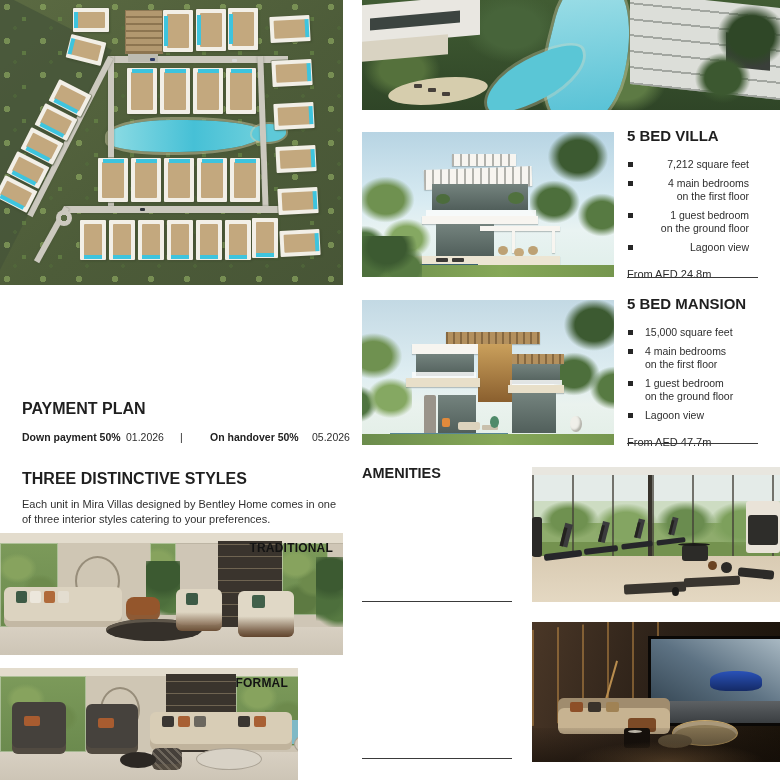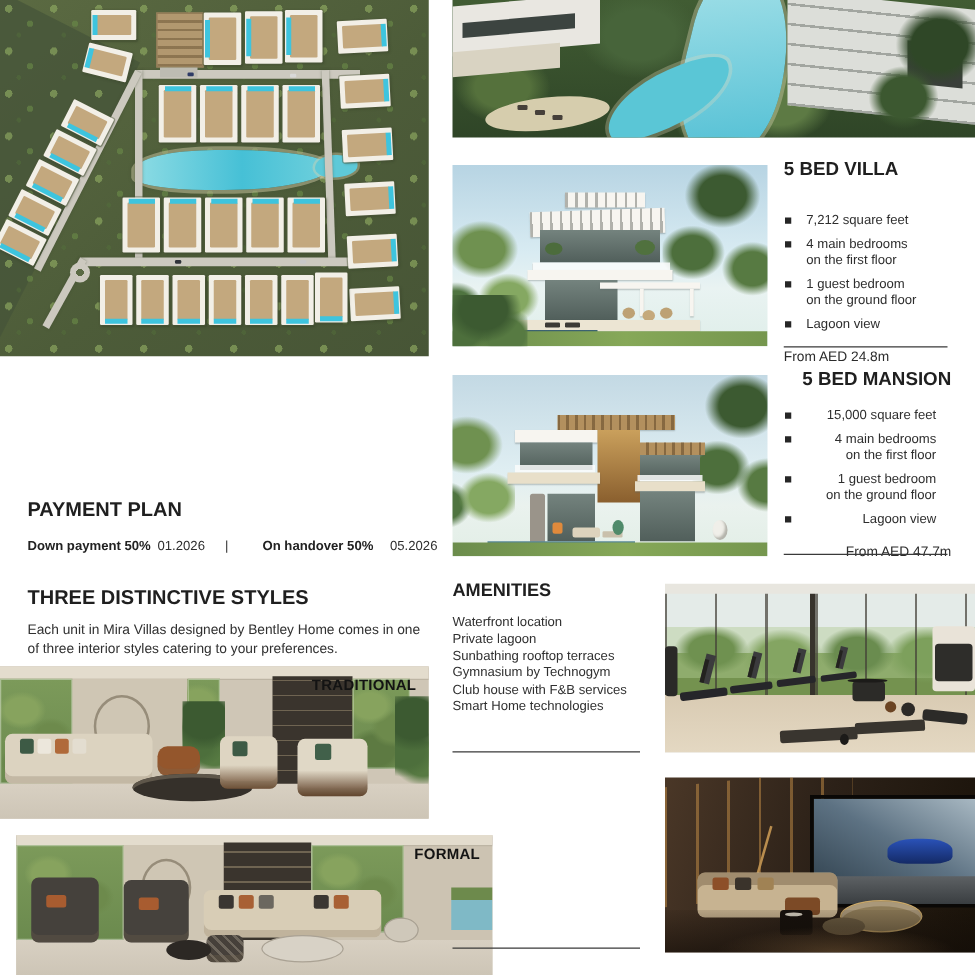--- a/index.html
+++ b/index.html
@@ -90,21 +90,21 @@
   .slats{background-image:repeating-linear-gradient(90deg,rgba(120,122,115,.55) 0 2px,transparent 2px 8px);}
   .wood{background:#b3905e;background-image:repeating-linear-gradient(90deg,rgba(90,65,35,.5) 0 2px,transparent 2px 7px);}
   .glass{position:absolute;background:linear-gradient(180deg,#74837e,#515f5b);}
   .glass.warm{background:linear-gradient(180deg,#caa05c,#8a5f2e);}
   .rail{position:absolute;background:rgba(250,252,252,.85);box-shadow:0 1px 0 rgba(120,130,125,.5);}
   .lawn{position:absolute;left:0;right:0;bottom:0;background:linear-gradient(90deg,#6b8c4c,#86a858 55%,#75964e);}
   .pooldk{position:absolute;background:linear-gradient(180deg,#3d6472,#23404c);}
   .dot{position:absolute;border-radius:50%;}
   
   #img-traditional{left:0;top:533px;width:343px;height:122px;background:#cfc6b6;}
-  #img-formal{left:13px;top:668px;width:381px;height:112px;background:#ccc3b2;}
+  #img-formal{left:0;top:668px;width:298px;height:112px;background:#ccc3b2;}
   .ceil{position:absolute;left:0;right:0;top:0;background:#e3dccd;box-shadow:0 1px 0 #bdb5a4;}
   .hedge{position:absolute;background:
      radial-gradient(26px 20px at 30% 30%, #87a35e 50%, transparent 75%),
      radial-gradient(24px 20px at 70% 55%, #6d8a4c 50%, transparent 75%),
      radial-gradient(30px 24px at 40% 80%, #5d7a42 50%, transparent 75%),
      linear-gradient(#7c9a5a,#6b8a4e);box-shadow:inset 0 0 0 1px rgba(250,250,245,.4);}
   .artwall{position:absolute;background:#cfc6b4;}
   .artwall::after{content:"";position:absolute;left:18%;top:15%;width:45%;height:55%;border:2px solid #978d7a;border-radius:50%;}
   .shelf{position:absolute;background:#3a342d;background-image:repeating-linear-gradient(0deg,rgba(210,190,150,.35) 0 1px,transparent 1px 12px);}
   .floor{position:absolute;left:0;right:0;bottom:0;background:linear-gradient(180deg,#d8d0c2,#cdc5b6);}
@@ -235,21 +235,21 @@
     <div class="slab" style="left:52px;top:124px;width:146px;height:9px;background:#ece5d3;"></div>
     <div class="dot" style="left:74px;top:126px;width:12px;height:4px;background:#3c3a36;border-radius:1px;"></div>
     <div class="dot" style="left:90px;top:126px;width:12px;height:4px;background:#3c3a36;border-radius:1px;"></div>
     <div class="pooldk" style="left:44px;top:132px;width:72px;height:10px;"></div>
     <div class="lawn" style="height:12px;"></div>
     <div class="grove gr-dark" style="left:-10px;top:104px;width:70px;height:46px;"></div>
   </div>
 
   <div class="spec-col" style="left:627px;top:128px;">
     <h2 class="h-right">5 BED VILLA</h2>
-    <ul class="specs" style="margin-top:25px;">
+    <ul class="specs" style="margin-top:13px;text-align:right;">
       <li>
           <span class="sq"></span>
           <span class="bul-txt">7,212 square feet</span>
         </li>
       <li>
           <span class="sq"></span>
           <span class="bul-txt">4 main bedrooms
 on the first floor</span>
         </li>
       <li>
@@ -284,21 +284,21 @@
     <div class="dot" style="left:80px;top:118px;width:8px;height:9px;background:#e08a3c;border-radius:2px;"></div>
     <div class="glass" style="left:150px;top:93px;width:44px;height:40px;"></div>
     <div class="dot" style="left:96px;top:122px;width:22px;height:8px;background:#ddd3bd;border-radius:2px;"></div>
     <div class="dot" style="left:120px;top:125px;width:16px;height:5px;background:#c9c0ac;border-radius:1px;"></div>
     <div class="dot" style="left:128px;top:116px;width:9px;height:12px;background:#4f8a6a;"></div>
     <div class="dot" style="left:208px;top:116px;width:12px;height:16px;background:#f0efe9;box-shadow:inset -2px -2px 2px rgba(120,120,110,.5);"></div>
     <div class="pooldk" style="left:28px;top:133px;width:118px;height:9px;background:linear-gradient(180deg,#5a8a98,#32525e);"></div>
     <div class="lawn" style="height:11px;"></div>
   </div>
 
-  <div class="spec-col" style="left:627px;top:296px;text-align:right;">
+  <div class="spec-col" style="left:627px;top:296px;">
     <h2 class="h-right">5 BED MANSION</h2>
     <ul class="specs" style="margin-top:13px;">
       <li>
           <span class="sq"></span>
           <span class="bul-txt">15,000 square feet</span>
         </li>
       <li>
           <span class="sq"></span>
           <span class="bul-txt">4 main bedrooms
 on the first floor</span>
@@ -379,28 +379,20 @@
     <div class="cush" style="left:254px;top:48px;width:12px;height:11px;background:#a86034;"></div>
     <div class="sofa" style="left:152px;top:80px;width:30px;height:22px;background:#46403a;background-image:repeating-linear-gradient(45deg,rgba(200,190,170,.3) 0 2px,transparent 2px 6px);"></div>
     <div class="tbl" style="left:196px;top:80px;width:64px;height:20px;background:#d8d2c6;border:1px solid #aaa294;"></div>
     <div class="tbl" style="left:120px;top:84px;width:36px;height:16px;background:#2c2824;"></div>
     <div class="tbl" style="left:294px;top:66px;width:26px;height:18px;background:#cfc8ba;border:1px solid #a8a092;"></div>
     <div class="img-label">FORMAL</div>
   </div>
 
   <div class="amen-col" style="top:466px;">
     <h2 class="h-sec" style="font-size:14.5px;">AMENITIES</h2>
-    <div style="margin-top:10px;">
-      <div class="list-txt">Waterfront location</div>
-      <div class="list-txt">Private lagoon</div>
-      <div class="list-txt">Sunbathing rooftop terraces</div>
-      <div class="list-txt">Gymnasium by Technogym</div>
-      <div class="list-txt">Club house with F&amp;B services</div>
-      <div class="list-txt">Smart Home technologies</div>
-    </div>
   </div>
   <div class="rule" style="left:362px;top:601px;width:150px;"></div>
 
   <div class="img" id="gym">
     <div class="gym-glass"></div>
     <div class="mull"></div>
     <div class="dot" style="left:116px;top:8px;width:4px;height:82px;background:#37332c;border-radius:0;"></div>
     <div class="gym-floor"></div>
     <div class="eq" style="right:0;top:34px;width:34px;height:52px;background:#e9e3d8;"></div>
     <div class="eq" style="right:2px;top:48px;width:30px;height:30px;background:#2e2d2a;"></div>

